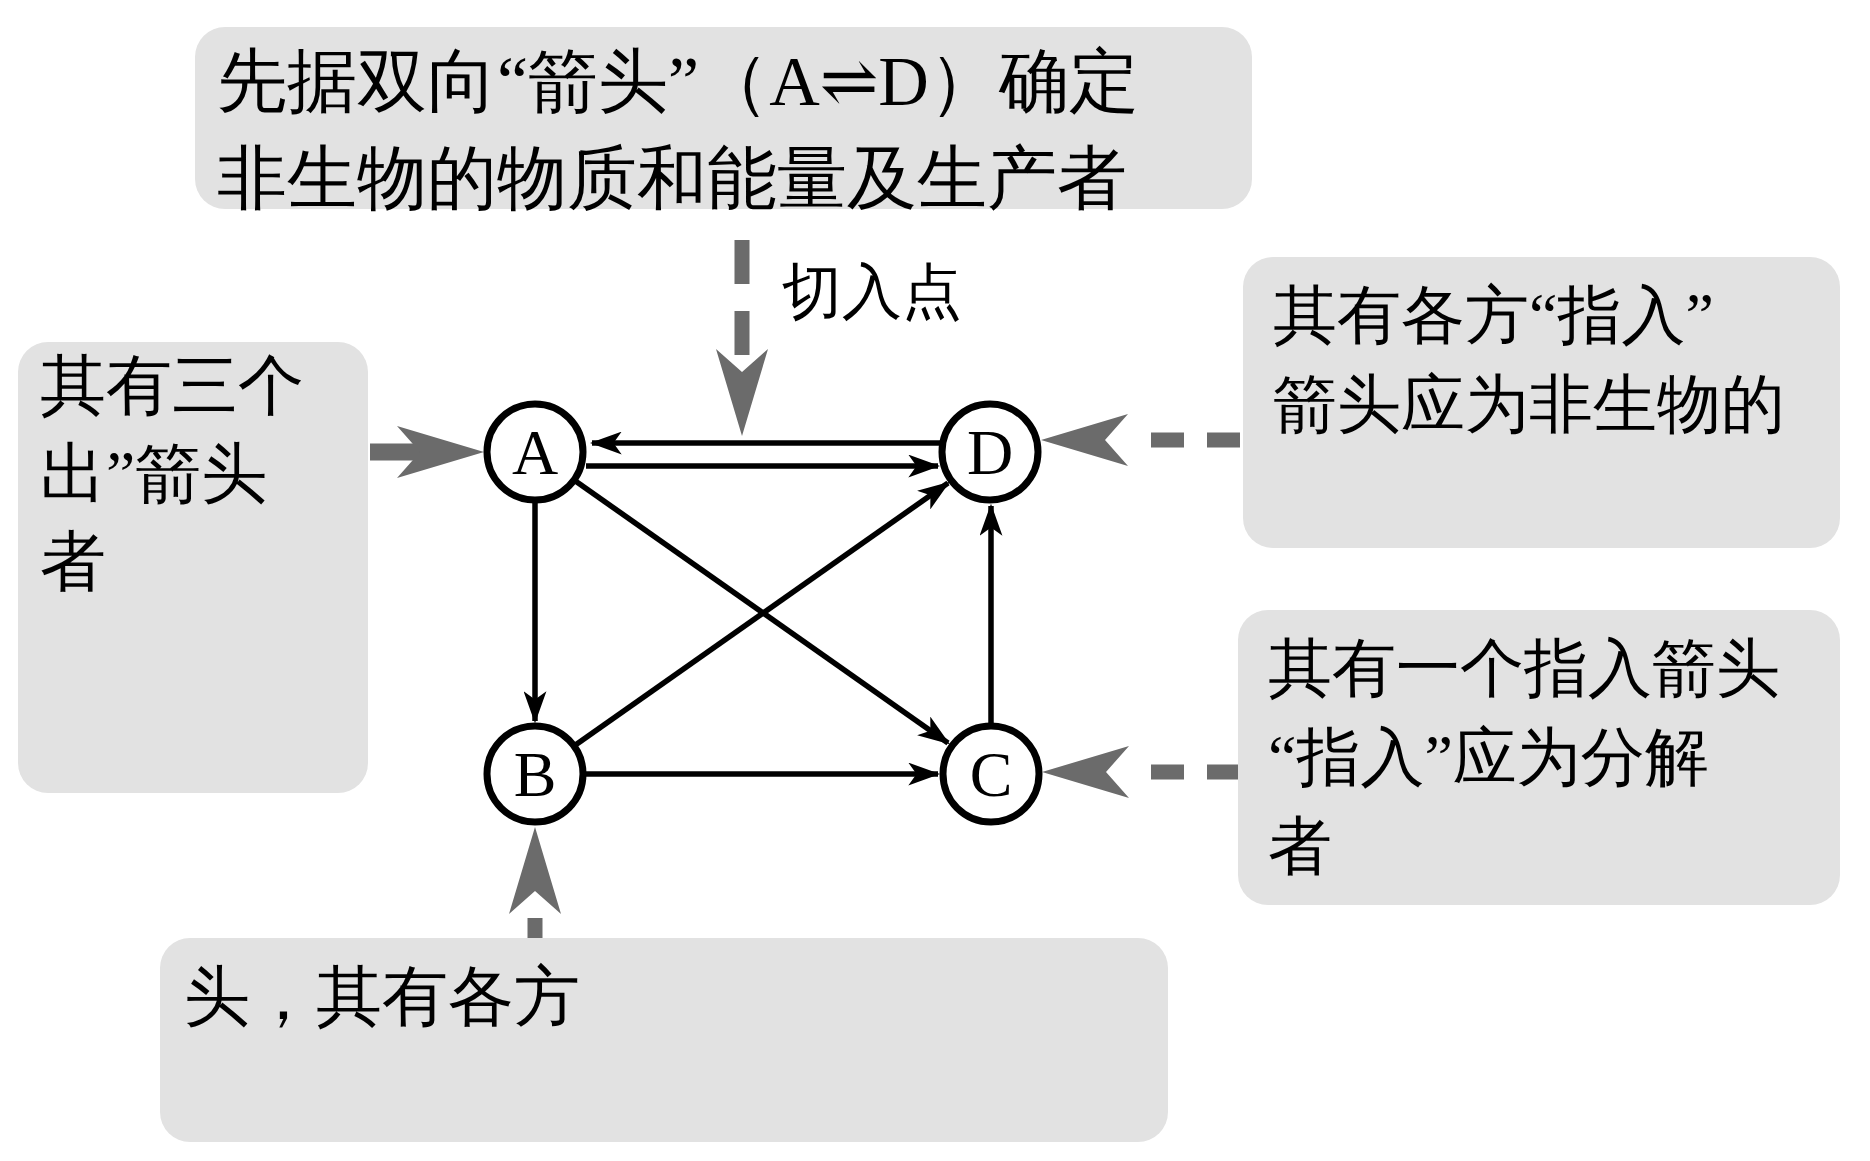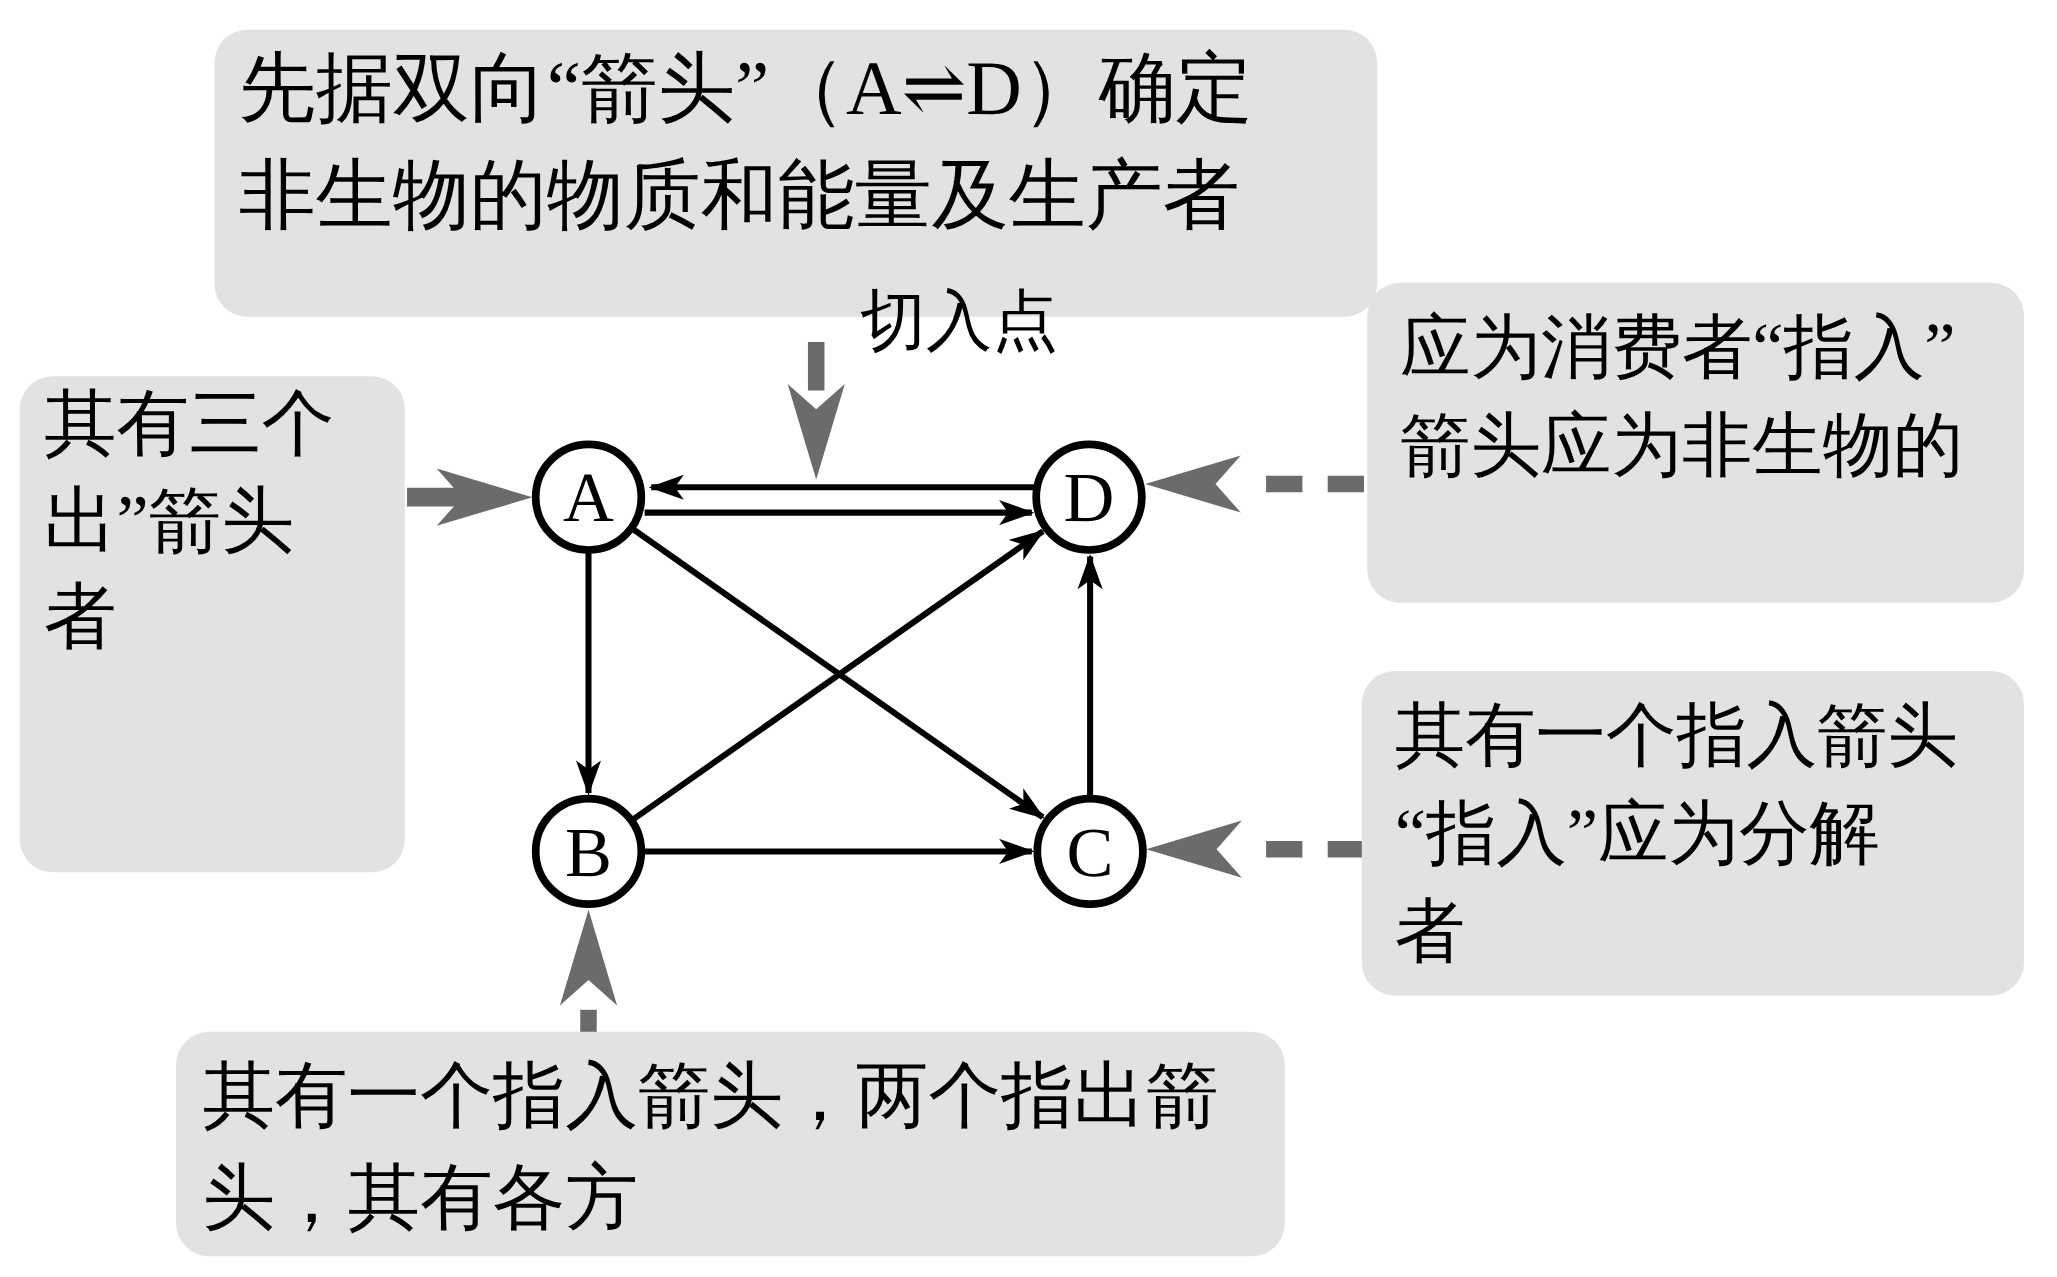--- a/index.html
+++ b/index.html
@@ -13,21 +13,21 @@
   }
   .net{position:absolute;left:0;top:0;width:1870px;height:1161px;}
   .callout{
     position:absolute;
     background:#e2e2e2;
     border-radius:30px;
     box-sizing:border-box;
     color:#000;
   }
   .cl{white-space:nowrap;}
-  .callout-top{left:195px;top:27px;width:1057px;height:261px;padding:6px 17px 0 22px;font-size:70px;line-height:97px;}
+  .callout-top{left:195px;top:27px;width:1057px;height:182px;padding:6px 17px 0 22px;font-size:70px;line-height:97px;}
   .callout-left{left:18px;top:342px;width:350px;height:451px;padding:0 0 0 22px;font-size:66px;line-height:88px;}
   .callout-right-top{left:1243px;top:257px;width:597px;height:291px;padding:14px 0 0 30px;font-size:64px;line-height:89px;}
   .callout-right-bottom{left:1238px;top:610px;width:602px;height:295px;padding:14px 0 0 30px;font-size:64px;line-height:89px;}
   .callout-bottom{left:160px;top:938px;width:1008px;height:204px;padding:12px 0 0 24px;font-size:66px;line-height:93px;}
   .entry-label{
     position:absolute;left:782px;top:256px;
     font-size:60px;line-height:72px;white-space:nowrap;text-align:center;
   }
   .node-letter{
     font-family:"Liberation Serif","DejaVu Serif",serif;
@@ -104,30 +104,29 @@
     <div class="cl">非生物的物质和能量及生产者</div>
   </div>
 
   <div class="callout callout-left">
     <div class="cl">其有三个</div>
     <div class="cl">出”箭头</div>
     <div class="cl">者</div>
   </div>
 
   <div class="callout callout-right-top">
-    <div class="cl">应为消费者“指入”</div>
+    <div class="cl">其有各方“指入”</div>
     <div class="cl">箭头应为非生物的</div>
   </div>
 
   <div class="callout callout-right-bottom">
     <div class="cl">其有一个指入箭头</div>
     <div class="cl">“指入”应为分解</div>
     <div class="cl">者</div>
   </div>
 
   <div class="callout callout-bottom">
-    <div class="cl">其有一个指入箭头，两个指出箭</div>
     <div class="cl">头，其有各方</div>
   </div>
 
   <div class="entry-label">切入点</div>
 
 </div>
 
 </body></html>

